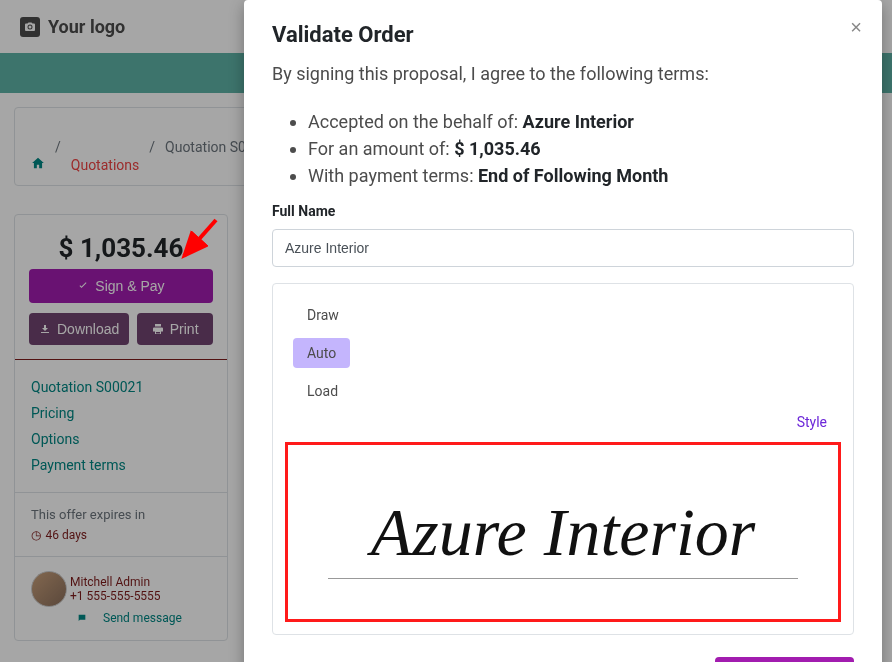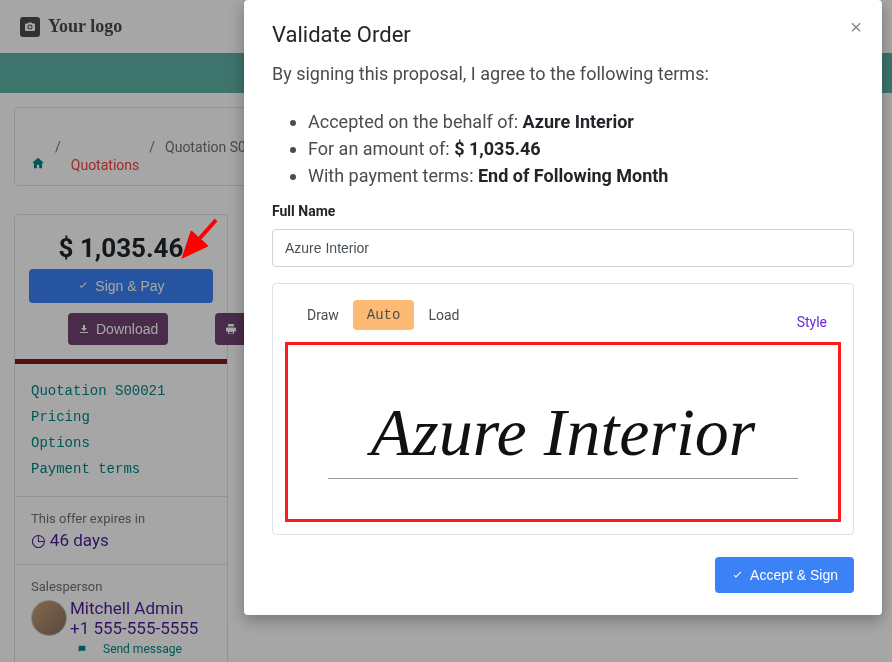--- a/index.html
+++ b/index.html
@@ -1,58 +1,58 @@
 <!DOCTYPE html>
 <html><head>
 <meta charset="utf-8">
 <style>
 * { box-sizing: border-box; margin: 0; padding: 0; }
 body { font-family: -apple-system, BlinkMacSystemFont, "Segoe UI", Roboto, sans-serif; font-size: 14px; color: #4c4c4c; background: #fff; width: 892px; height: 662px; overflow: hidden; position: relative; }
 .backdrop { position: absolute; inset: 0; background: rgba(0,0,0,0.35); z-index: 10; }
 .page { position: relative; }
 .header { background: #fff; padding: 16px 20px; display: flex; align-items: center; gap: 8px; }
 .logo-icon { width: 20px; height: 20px; background: #4c4c4c; border-radius: 3px; display: inline-flex; align-items: center; justify-content: center; color: #fff; font-size: 10px; }
-.logo-text { font-size: 18px; font-weight: 700; color: #4c4c4c; font-family: Liberation Serif, serif; }
+.logo-text { font-size: 18px; font-weight: 700; color: #4c4c4c; }
 .teal-bar { background: #5fb2a6; height: 40px; }
 .content { padding: 14px; display: flex; gap: 14px; }
 .breadcrumb { background: #fff; border: 1px solid #dee2e6; border-radius: 4px; padding: 12px 16px; margin-bottom: 14px; display: flex; align-items: center; gap: 10px; color: #6c757d; }
 .breadcrumb a { color: #ef4444; text-decoration: none; margin-top: 36px; }
 .breadcrumb .sep { color: #6c757d; }
 .sidebar { width: 214px; }
 .card { background: #fff; border: 1px solid #dee2e6; border-radius: 4px; margin-bottom: 0; }
 .card-section { padding: 14px 16px; border-bottom: 1px solid #dee2e6; }
 .card-section:last-child { border-bottom: none; }
 .amount { font-size: 26px; font-weight: 700; text-align: center; color: #212529; padding: 18px 0 6px; }
 .btn { display: inline-flex; align-items: center; justify-content: center; gap: 6px; border: none; border-radius: 4px; padding: 9px 14px; font-size: 14px; cursor: pointer; color: #fff; }
-.btn-teal { background: #3b82f6; width: 100%; }
-.btn-purple { background: #714470; margin-left: 39px; }
+.btn-teal { background: #a21caf; width: 100%; }
+.btn-purple { background: #714470; }
 .btn-row { display: flex; gap: 8px; padding: 0 14px 14px; }
 .btn-row .btn { flex: 1; padding: 8px 10px; }
 .btn-signpay-wrap { padding: 0 14px 10px; }
 .nav-link { color: #008784; display: block; padding: 5px 0; text-decoration: none; font-size: 14px; }
 .label { color: #6c757d; font-size: 13px; display:block; margin-bottom:4px; }
-.value { color: #4c1d95; font-size: 17px; }
+.value { color: #7f1d1d; font-size: 12px; }
 .salesperson { display: flex; gap: 3px; align-items: center; }
 .avatar { width: 36px; height: 36px; border-radius: 50%; background: linear-gradient(135deg,#c9a07a,#8b6f5c); border:1px solid #ccc; }
 .send-msg { color: #008784; font-size: 12px; display: inline-flex; align-items: center; gap: 16px; margin-top:4px; margin-left:46px;}
 .arrow { position: absolute; z-index: 11; left: 176px; top: 216px; pointer-events:none; }
 
 .modal { position: absolute; z-index: 20; left: 244px; top: 0; right: 10px; background: #fff; border-radius: 4px; box-shadow: 0 5px 15px rgba(0,0,0,.3); padding: 22px 28px; }
-.modal h2 { font-size: 22px; font-weight: 400; color: #212529; margin-bottom: 16px; }
+.modal h2 { font-size: 22px; font-weight: 700; color: #212529; margin-bottom: 16px; }
 .close-x { position: absolute; top: 16px; right: 20px; font-size: 20px; color: #888; cursor: pointer; background:none; border:none; }
 .terms { font-size: 18px; margin-bottom: 14px; }
 .terms ul { list-style: disc; padding-left: 36px; margin-top: 24px; }
 .terms li { padding: 3px 0; }
 .terms b { font-weight: 700; color: #212529; }
 .field-label { font-weight: 700; color: #212529; font-size: 14px; margin-bottom: 10px; display:block; }
 .text-input { width: 100%; border: 1px solid #ced4da; border-radius: 4px; padding: 10px 12px; font-size: 14px; color: #495057; margin-bottom: 16px; }
 .sig-card { border: 1px solid #dee2e6; border-radius: 4px; padding: 12px; }
-.sig-tabs { display: flex; align-items: flex-end; padding: 4px 8px 12px; gap: 0; }
+.sig-tabs { display: flex; align-items: flex-start; padding: 4px 8px 12px; gap: 8px; flex-direction: column; }
 .sig-tab { padding: 7px 14px; border-radius: 4px; color: #4c4c4c; font-size: 14px; cursor: pointer; }
-.sig-tab.active { background: #fdba74; font-family: Liberation Mono, monospace; }
+.sig-tab.active { background: #c4b5fd; }
 .sig-style { margin-left: auto; color: #6d28d9; cursor: pointer; padding-right:6px; }
 .sig-canvas { border: 3px solid #ff1a1a; height: 180px; display: flex; align-items: center; justify-content: center; position: relative; }
 .sig-text { font-family: "Brush Script MT","Segoe Script",cursive; font-size: 68px; font-style: italic; color: #111; white-space: nowrap; }
 .sig-line { position: absolute; left: 40px; right: 40px; bottom: 40px; height: 1px; background: #999; }
 .modal-footer { display: flex; justify-content: flex-end; margin-top: 22px; }
 .clock-icon::before { content: "◷"; margin-right:4px;}
 </style>
 </head>
 <body>
 
@@ -101,32 +101,31 @@
               </svg>
             <span>Download</span>
           </button>
           <button class="btn btn-purple">
             <svg width="12" height="12" viewBox="0 0 24 24" fill="#fff">
                 <path d="M6 2h12v5H6zM4 9h16a2 2 0 012 2v6h-4v5H6v-5H2v-6a2 2 0 012-2zm4 9v3h8v-3z"></path>
               </svg>
             <span>Print</span>
           </button>
         </div>
-        <div class="card-section" style="border-top:5px solid #7f1d1d;font-family:Liberation Mono, monospace;">
+        <div class="card-section" style="border-top:1px solid #7f1d1d;">
           <a class="nav-link">Quotation S00021</a>
           <a class="nav-link">Pricing</a>
           <a class="nav-link">Options</a>
           <a class="nav-link">Payment terms</a>
         </div>
         <div class="card-section">
           <span class="label">This offer expires in</span>
           <span class="value clock-icon">46 days</span>
         </div>
         <div class="card-section">
-          <span class="label">Salesperson</span>
           <div class="salesperson">
             <div class="avatar"></div>
             <div>
               <div class="value">Mitchell Admin</div>
               <div class="value">+1 555-555-5555</div>
             </div>
           </div>
           <a class="send-msg">
             <svg width="10" height="10" viewBox="0 0 24 24" fill="#008784">
                 <path d="M4 4h16v12H7l-3 3z"></path>

